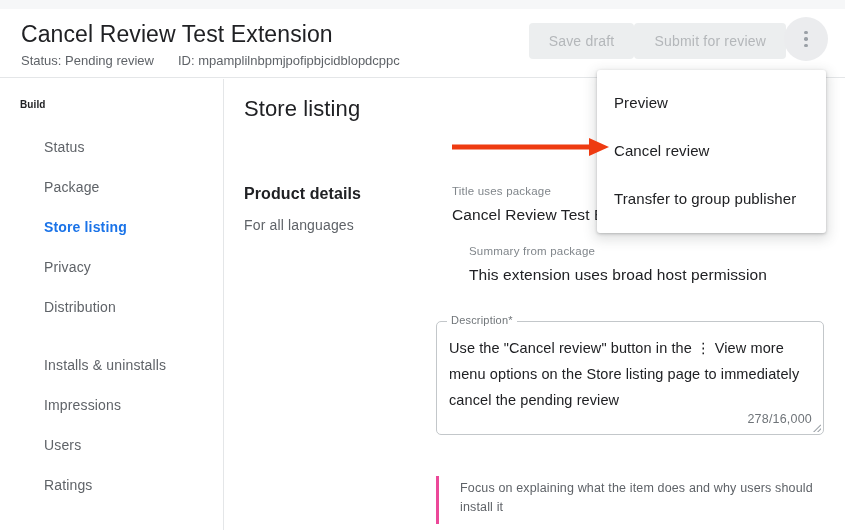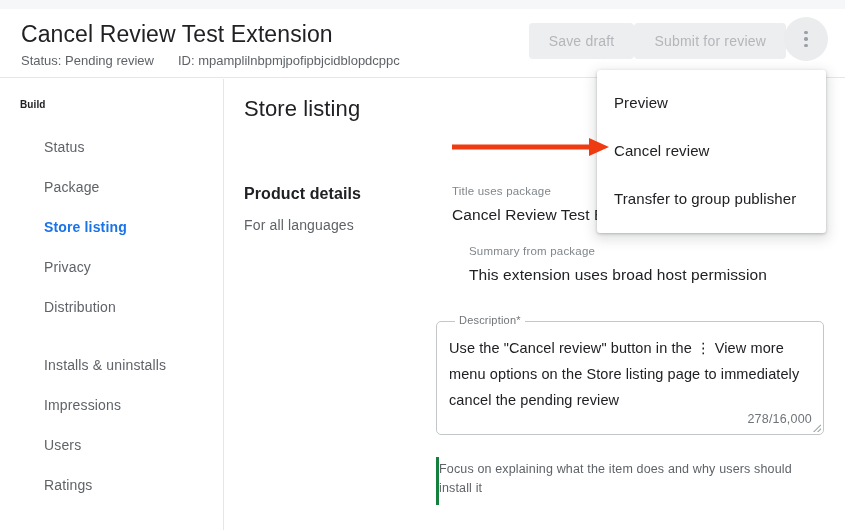--- a/index.html
+++ b/index.html
@@ -113,21 +113,20 @@
   }
   .desc-box {
     position: absolute; inset: 0;
     border: 1px solid #c3c7ca; border-radius: 5px; background: #fff;
   }
   .desc-legend {
     position: absolute; left: 11px; top: -7px;
     background: #fff; padding: 0 4px;
     font-size: 11px; color: #707579; letter-spacing: .2px;
     line-height: 13px;
-    margin-left: 8px;
   }
   .desc-text {
     position: absolute; left: 13px; top: 14px; right: 12px;
     font-size: 14.5px; color: #202124; line-height: 26px; letter-spacing: .1px;
   }
   .desc-count {
     position: absolute; right: 12px; bottom: 9px;
     font-size: 12.5px; color: #6f7479; letter-spacing: .2px;
   }
   .resize-handle {
@@ -137,22 +136,23 @@
   .resize-handle i {
     position: absolute; display: block; background: #9aa0a6;
     height: 1px; width: 12px; transform-origin: 0 0;
     transform: rotate(-45deg);
   }
   .resize-handle i:nth-child(1) { left: 0px; top: 10px; }
   .resize-handle i:nth-child(2) { left: 4px; top: 10px; }
 
   
   .hint {
-    position: absolute; left: -16px; top: 378px; width: 388px;
-    border-left: 3px solid #15803d;
+    position: absolute; left: -16px; top: 397px; width: 388px;
+    padding-left: 21px;
+    border-left: 3px solid #ec4899;
     min-height: 48px;
   }
   .hint-text {
     font-size: 12.5px; color: #5f6368; line-height: 19px; letter-spacing: .15px;
     padding-top: 3px;
   }
 
   
   .arrow {
     position: absolute; left: 450px; top: 135px; width: 162px; height: 24px;

